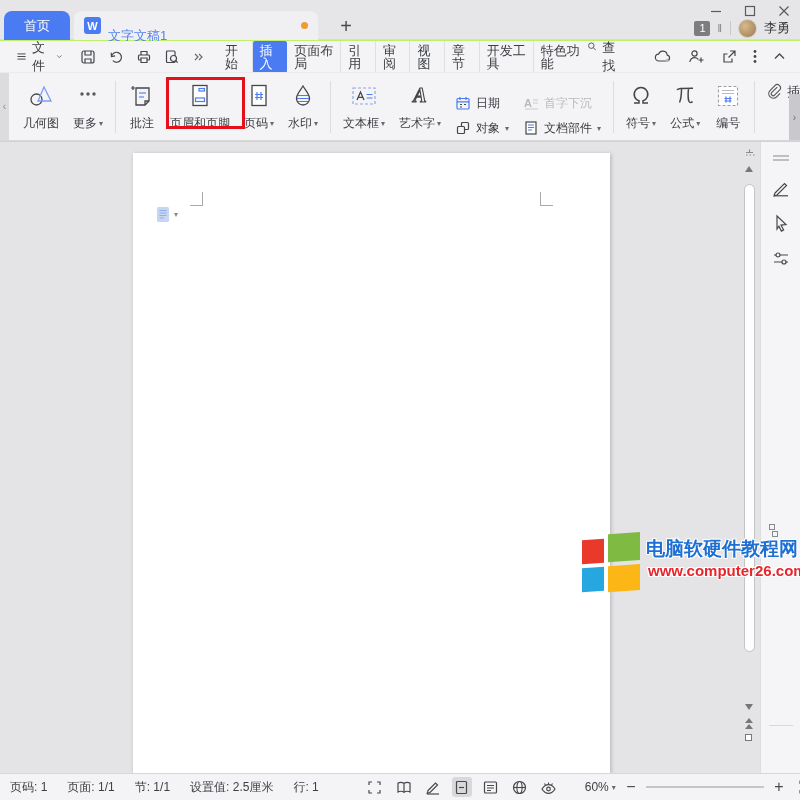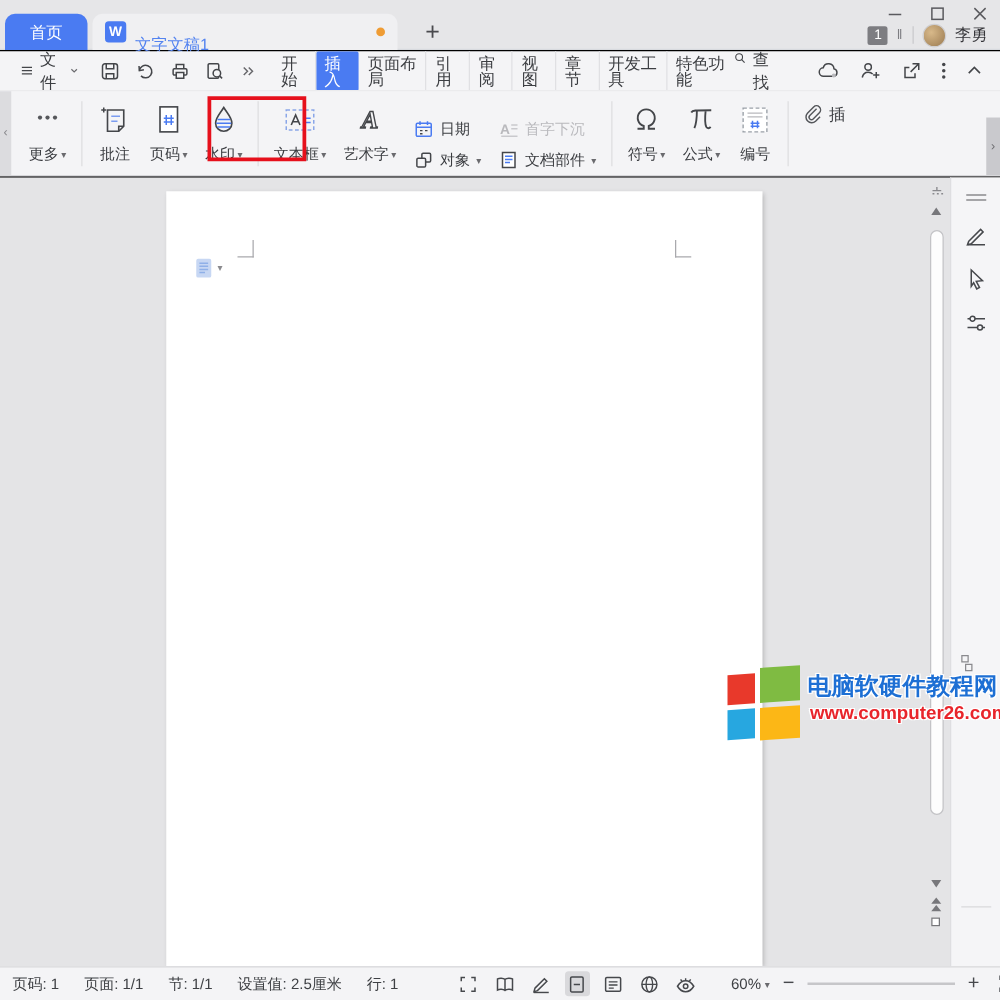--- a/index.html
+++ b/index.html
@@ -1,18 +1,18 @@
 <!DOCTYPE html>
 <html><head>
 <meta charset="utf-8">
 <style>
   * { margin:0; padding:0; box-sizing:border-box; }
   html,body { width:800px; height:800px; overflow:hidden;
     font-family:"Liberation Sans","DejaVu Sans",sans-serif; }
-  .app { position:relative; width:800px; height:602px; background:#000000; }
+  .app { position:relative; width:800px; height:602px; background:#bef264; }
   svg { display:block; }
 
   
   .titlebar { position:absolute; left:0; top:0; width:800px; height:40px;
     background:#e6e6e8; border-bottom:1px solid #d8dade; }
   .home-btn { position:absolute; left:4px; top:11px; width:66px; height:29px;
     background:#4a7bf2; color:#fff; font-size:13px; border-radius:8px 8px 0 0;
     display:flex; align-items:center; justify-content:center; }
   .doc-tab { position:absolute; left:74px; top:11px; width:244px; height:29px;
     background:#f0f0f2; border-radius:8px 8px 0 0; display:flex; align-items:center;
@@ -290,20 +290,29 @@
             <path d="M2 6.5L6.5 2 11 6.5" fill="none" stroke="#44464a" stroke-width="1.3"></path>
           </svg>
       </span>
     </div>
   </div>
 
   <div class="ribbon">
     <div class="rib-scroll-left">‹</div>
     <div class="rib-inner">
 
+      <div class="rib-item">
+        <svg width="28" height="28" viewBox="0 0 28 28">
+          <circle cx="9.5" cy="17.5" r="5.5" fill="none" stroke="#44464a" stroke-width="1.3"></circle>
+          <path d="M17 5l7 14H11z" fill="none" stroke="#7b9cf0" stroke-width="1.3"></path>
+        </svg>
+        <span class="lbl">
+            <span>几何图</span>
+          </span>
+      </div>
 
       <div class="rib-item">
         <svg width="28" height="28" viewBox="0 0 28 28">
           <circle cx="8" cy="12" r="1.7" fill="#55575b"></circle>
             <circle cx="14" cy="12" r="1.7" fill="#55575b"></circle>
             <circle cx="20" cy="12" r="1.7" fill="#55575b"></circle>
         </svg>
         <span class="lbl">
             <span>更多</span>
             <span class="caret">▾</span>
@@ -317,20 +326,30 @@
           <path d="M8 6h13v13l-4 4H8z" fill="none" stroke="#44464a" stroke-width="1.3"></path>
           <path d="M17 23v-4h4" fill="none" stroke="#44464a" stroke-width="1.3"></path>
           <path d="M11 11h7M11 15h5" stroke="#7b9cf0" stroke-width="1.3"></path>
           <path d="M5 4v4M3 6h4" stroke="#44464a" stroke-width="1.2"></path>
         </svg>
         <span class="lbl">
             <span>批注</span>
           </span>
       </div>
 
+      <div class="rib-item">
+        <svg width="28" height="28" viewBox="0 0 28 28">
+          <rect x="7" y="3.5" width="14" height="20" fill="#fff" stroke="#44464a" stroke-width="1.3"></rect>
+          <rect x="13" y="6.5" width="5.5" height="2.5" fill="none" stroke="#4a7bf2" stroke-width="1.2"></rect>
+          <rect x="9.5" y="16" width="9" height="3.5" fill="none" stroke="#4a7bf2" stroke-width="1.2"></rect>
+        </svg>
+        <span class="lbl">
+            <span>页眉和页脚</span>
+          </span>
+      </div>
 
       <div class="rib-item">
         <svg width="28" height="28" viewBox="0 0 28 28">
           <rect x="7" y="3.5" width="14" height="20" fill="#fff" stroke="#44464a" stroke-width="1.3"></rect>
           <path d="M12 10v8M16 10v8M10 12.5h8M10 15.5h8" stroke="#4a7bf2" stroke-width="1.2"></path>
         </svg>
         <span class="lbl">
             <span>页码</span>
             <span class="caret">▾</span>
           </span>

